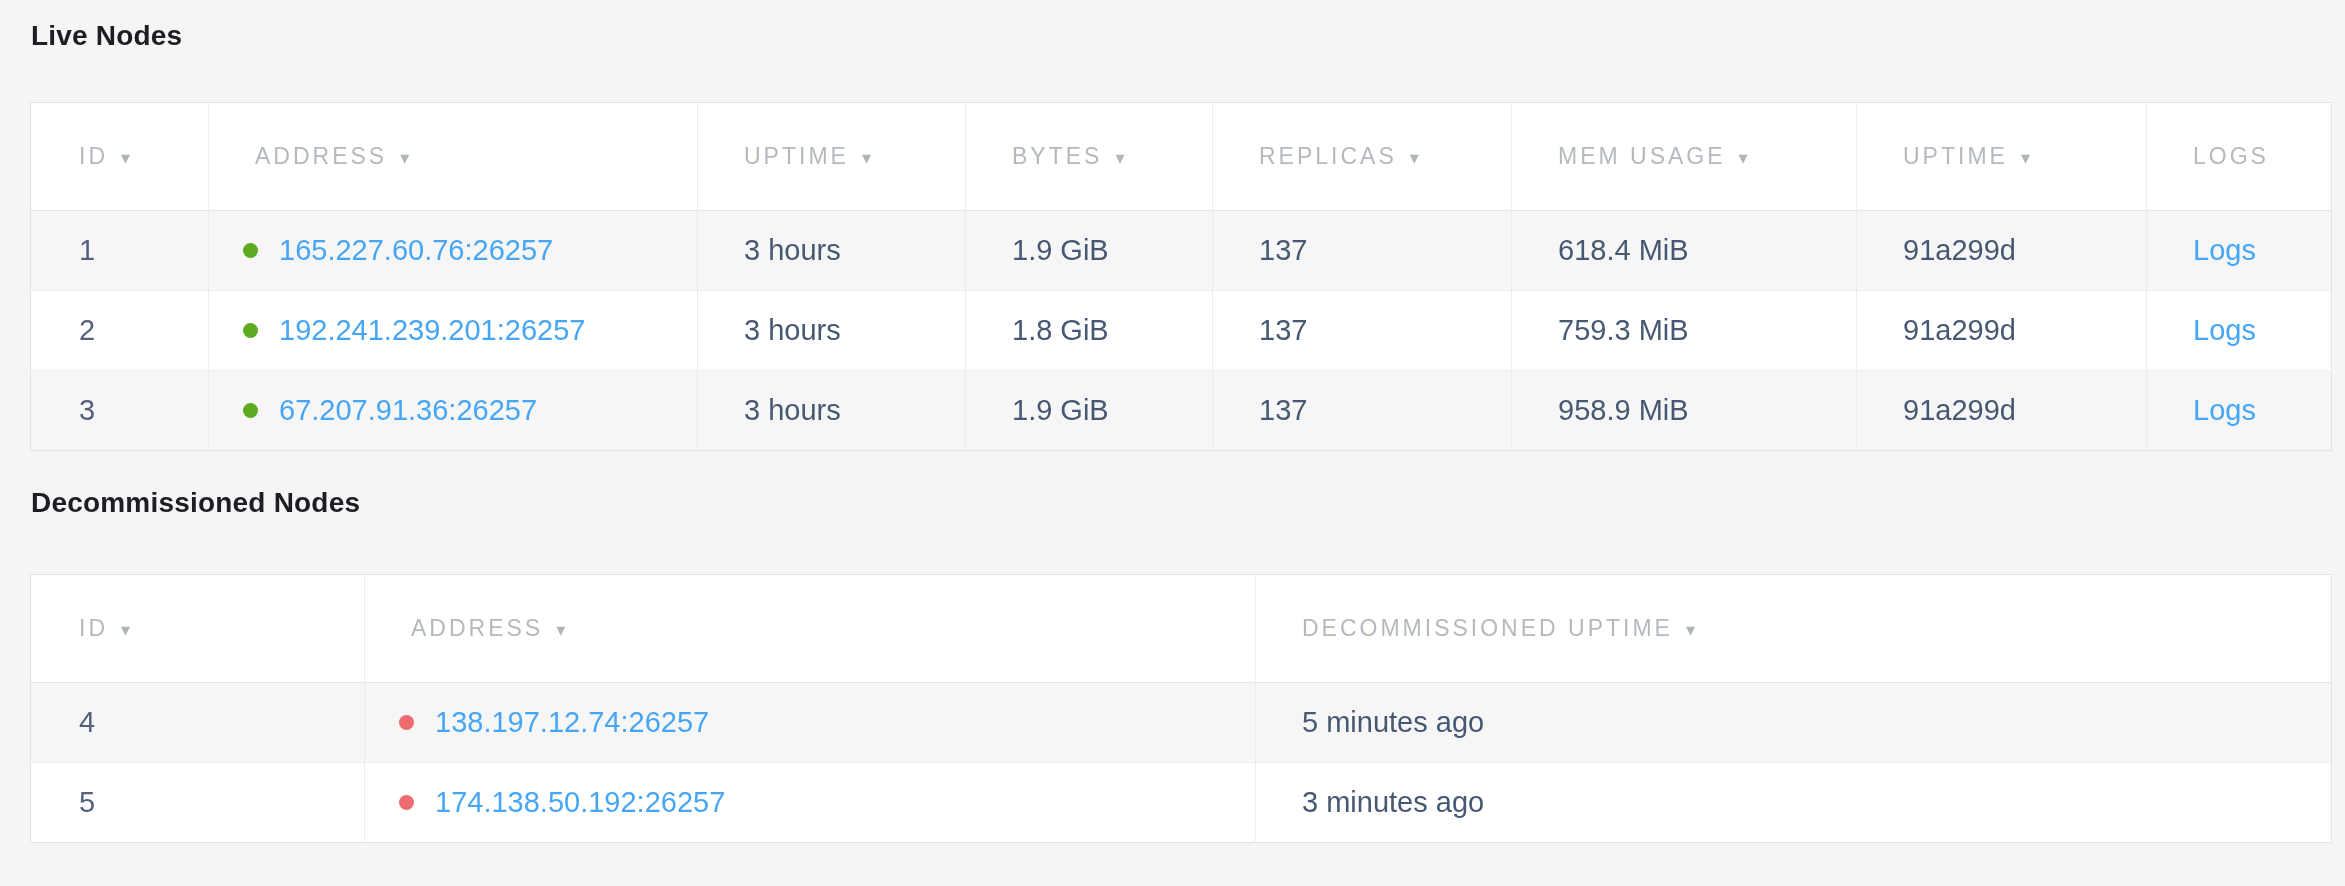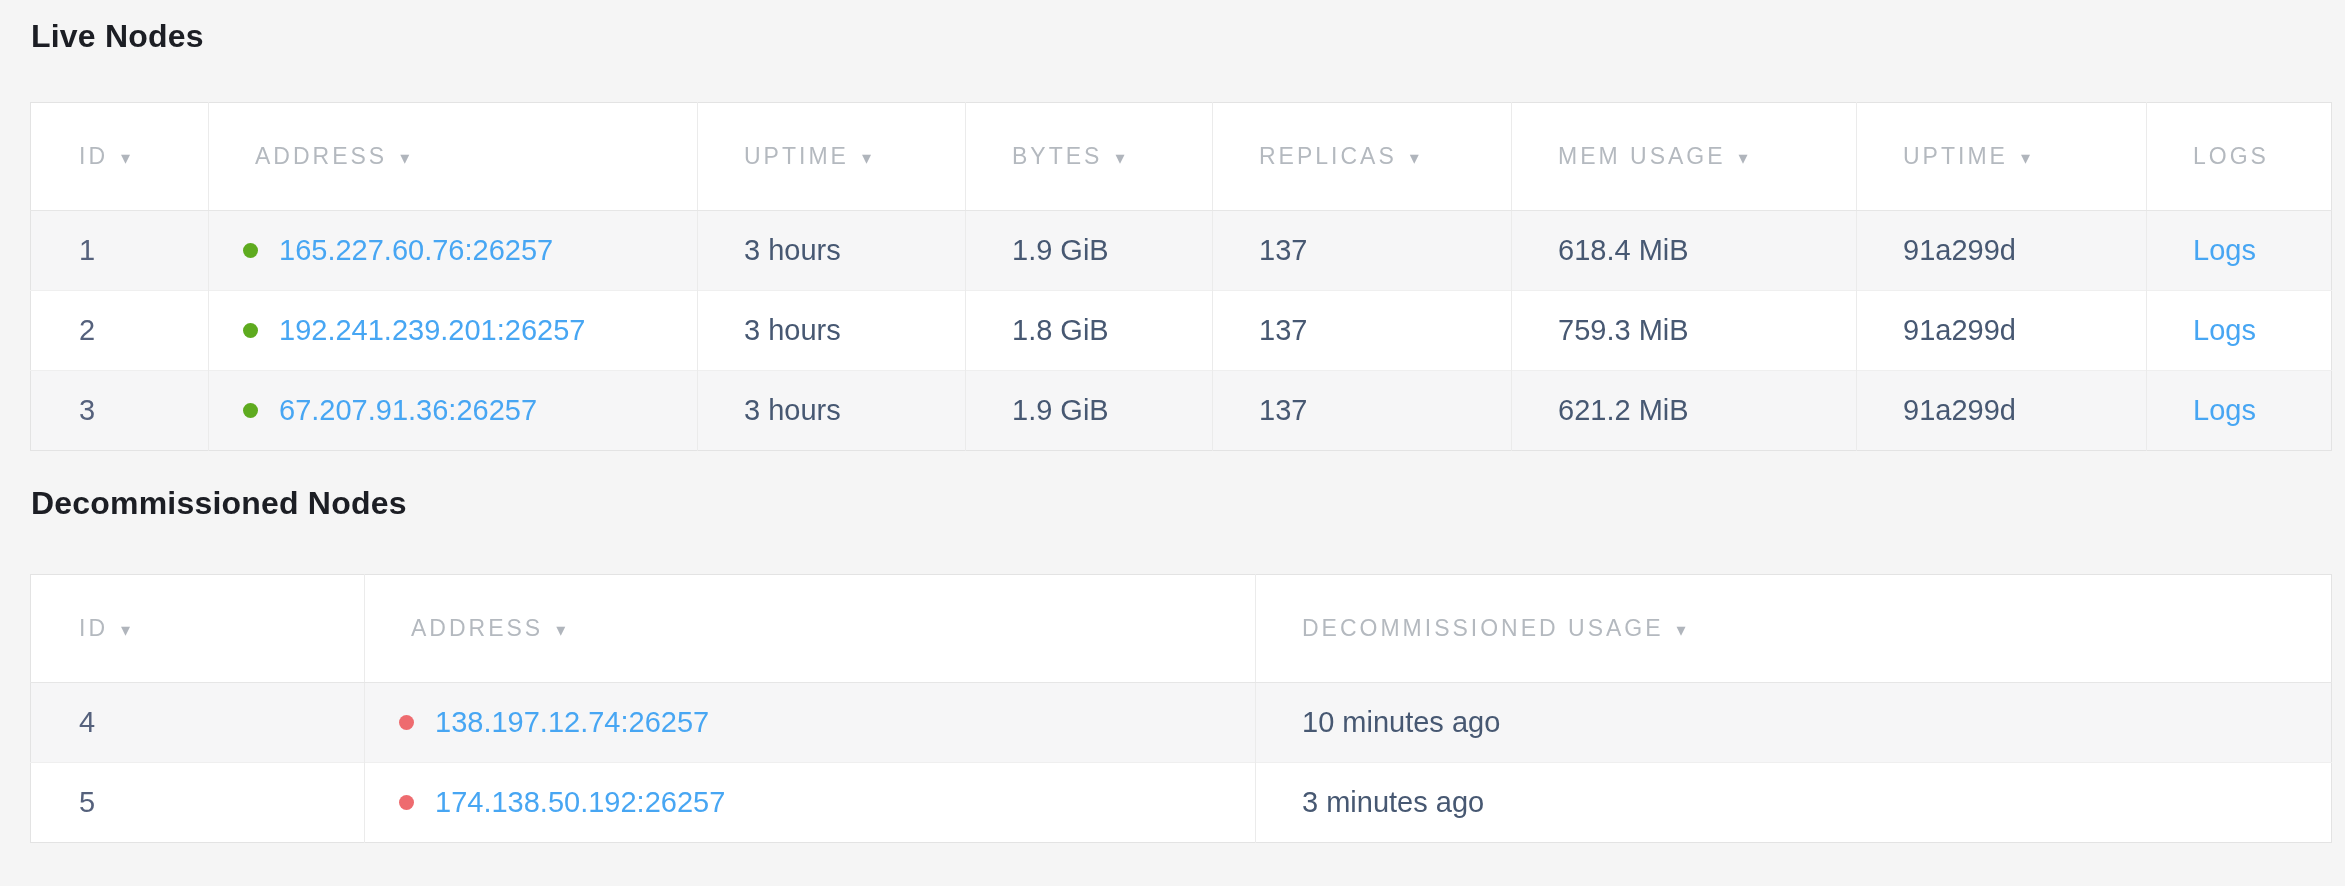--- a/index.html
+++ b/index.html
@@ -5,21 +5,21 @@
   * { box-sizing: border-box; }
   html, body {
     margin: 0; padding: 0;
     width: 2345px; height: 886px;
     background: #f5f5f5;
     font-family: "Liberation Sans", sans-serif;
     overflow: hidden;
   }
   .section-title {
     margin: 0 0 0 31px;
-    font-size: 32px;
+    font-size: 28px;
     line-height: 52px;
     font-weight: 700;
     color: #1c1e24;
     letter-spacing: 0.2px;
   }
   #live-title { margin-top: 10px; }
   #decom-title { margin-top: 26px; }
 
   table.nodes {
     margin: 40px 0 0 30px;
@@ -135,47 +135,47 @@
       <td>759.3 MiB</td>
       <td>91a299d</td>
       <td><a class="link">Logs</a></td>
     </tr>
     <tr>
       <td class="cell-id">3</td>
       <td class="cell-address"><span class="status-dot live"></span><a class="link">67.207.91.36:26257</a></td>
       <td>3 hours</td>
       <td>1.9 GiB</td>
       <td>137</td>
-      <td>621.2 MiB</td>
+      <td>958.9 MiB</td>
       <td>91a299d</td>
       <td><a class="link">Logs</a></td>
     </tr>
   </tbody>
 </table>
 
 <h1 id="decom-title" class="section-title">Decommissioned Nodes</h1>
 
 <table id="decom-table" class="nodes">
   <colgroup>
     <col style="width:334px">
       <col style="width:891px">
       <col style="width:1076px">
   </colgroup>
   <thead>
     <tr>
       <th style="padding-left:48px"><span>ID</span><span class="sort-arrow">▾</span></th>
       <th><span>ADDRESS</span><span class="sort-arrow">▾</span></th>
-      <th><span>DECOMMISSIONED USAGE</span><span class="sort-arrow">▾</span></th>
+      <th><span>DECOMMISSIONED UPTIME</span><span class="sort-arrow">▾</span></th>
     </tr>
   </thead>
   <tbody>
     <tr>
       <td class="cell-id">4</td>
       <td class="cell-address"><span class="status-dot decommissioned"></span><a class="link">138.197.12.74:26257</a></td>
-      <td>10 minutes ago</td>
+      <td>5 minutes ago</td>
     </tr>
     <tr>
       <td class="cell-id">5</td>
       <td class="cell-address"><span class="status-dot decommissioned"></span><a class="link">174.138.50.192:26257</a></td>
       <td>3 minutes ago</td>
     </tr>
   </tbody>
 </table>
 
 </body></html>

